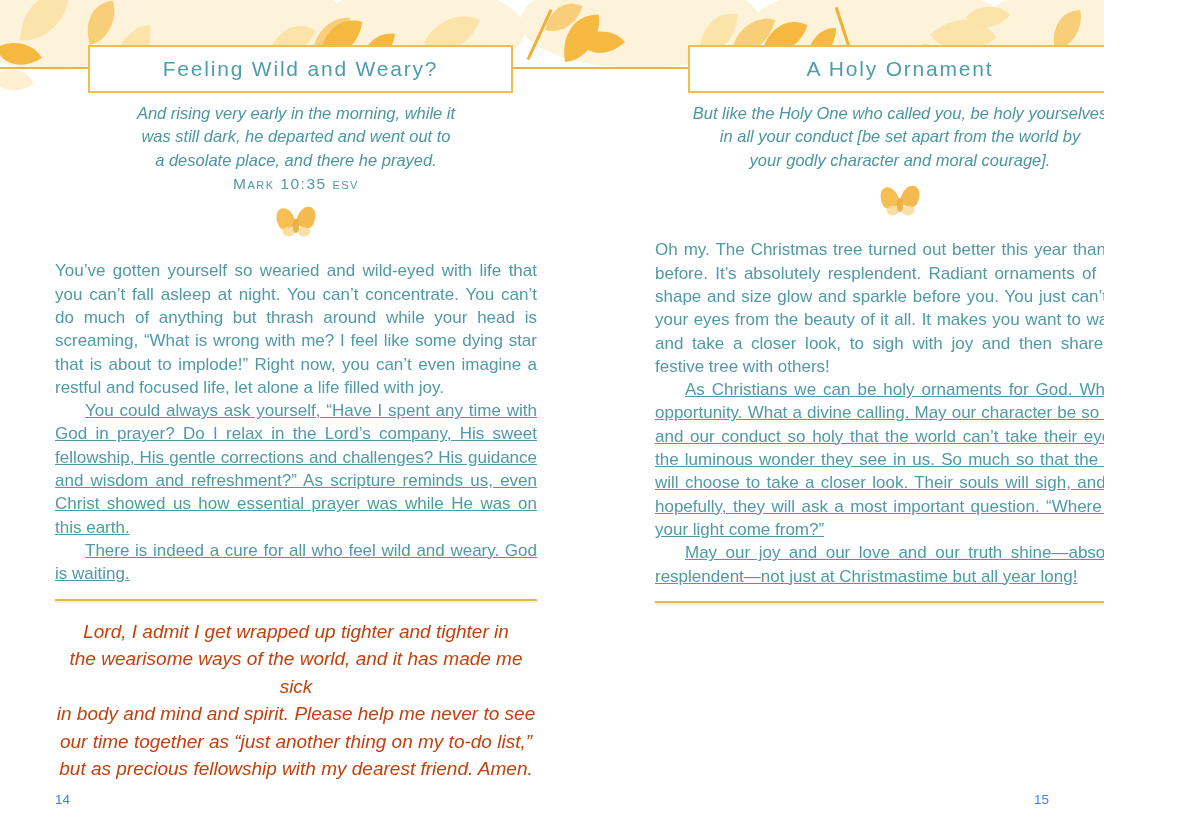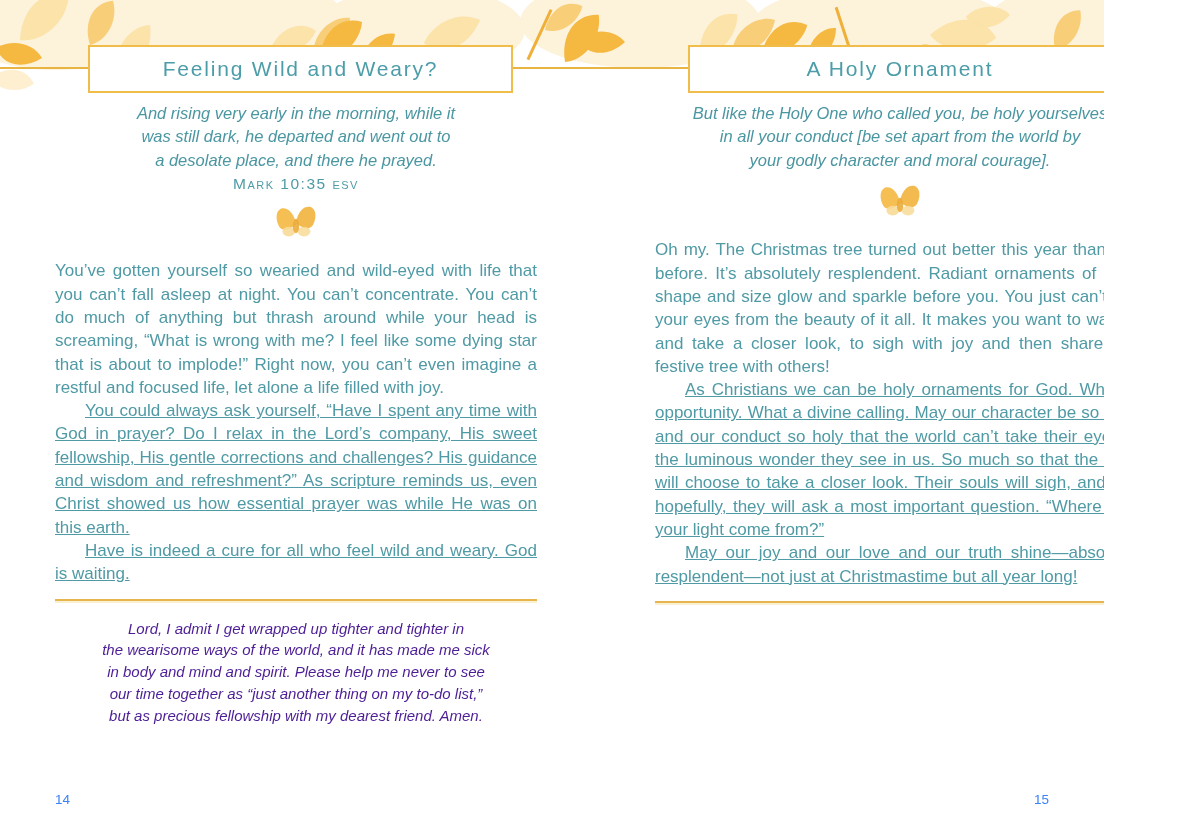--- a/index.html
+++ b/index.html
@@ -30,21 +30,21 @@
     text-align:center; font-variant:small-caps; letter-spacing:1.5px;
     font-size:15.5px; margin-top:3px; color:#4E9BA6;
   }
   .butterfly-wrap { text-align:center; margin-top:9px; height:46px; }
   .body-text { margin-top:11px; }
   .body-text p { margin:0; text-align:justify; font-size:17px; line-height:1.372; color:#4F9AA5; }
   .body-text p.indent { text-indent:30px;text-decoration:underline; }
   .divider { margin-top:13px; height:2px; background:#E7B64E; box-shadow:0 2px 0 rgba(250,240,208,0.95); }
   .prayer {
     margin-top:17px; font-style:italic; text-align:center; white-space:pre-line;
-    font-size:15px; line-height:1.45; color:#4c1d95;
+    font-size:19px; line-height:1.45; color:#c2410c;
   }
   .pageno { position:absolute; top:792px; font-size:13.5px; color:#3b82f6; z-index:2; }
   .pn-left { left:55px; }
   .pn-right { right:55px; text-align:left; }
 </style>
 </head>
 <body>
 
 <div class="spread">
 
@@ -113,21 +113,21 @@
         <path d="M9,30 C1,14 9,3 19,8 C26,12 29,20 30,27 C22,34 13,36 9,30 Z" fill="#F4BC4A" opacity="0.95"></path>
         <path d="M51,28 C59,12 51,1 41,6 C34,10 31,18 30,25 C38,33 47,34 51,28 Z" fill="#F1B33C" opacity="0.9"></path>
         <ellipse cx="21" cy="36" rx="8" ry="6" fill="#F8DA97" opacity="0.9"></ellipse>
         <ellipse cx="40" cy="36" rx="8" ry="6" fill="#F8DA97" opacity="0.85"></ellipse>
         <ellipse cx="30" cy="29" rx="4" ry="9" fill="#EBAB3B" opacity="0.9"></ellipse>
       </svg>
     </div>
     <div class="body-text">
       <p>You’ve gotten yourself so wearied and wild-eyed with life that you can’t fall asleep at night. You can’t concentrate. You can’t do much of anything but thrash around while your head is screaming, “What is wrong with me? I feel like some dying star that is about to implode!” Right now, you can’t even imagine a restful and focused life, let alone a life filled with joy.</p>
       <p class="indent">You could always ask yourself, “Have I spent any time with God in prayer? Do I relax in the Lord’s company, His sweet fellowship, His gentle corrections and challenges? His guidance and wisdom and refreshment?” As scripture reminds us, even Christ showed us how essential prayer was while He was on this earth.</p>
-      <p class="indent">Have is indeed a cure for all who feel wild and weary. God is waiting.</p>
+      <p class="indent">There is indeed a cure for all who feel wild and weary. God is waiting.</p>
     </div>
     <div class="divider"></div>
     <div class="prayer">Lord, I admit I get wrapped up tighter and tighter in
 the wearisome ways of the world, and it has made me sick
 in body and mind and spirit. Please help me never to see
 our time together as “just another thing on my to-do list,”
 but as precious fellowship with my dearest friend. Amen.</div>
   </div>
 
   <div class="page page-right">

